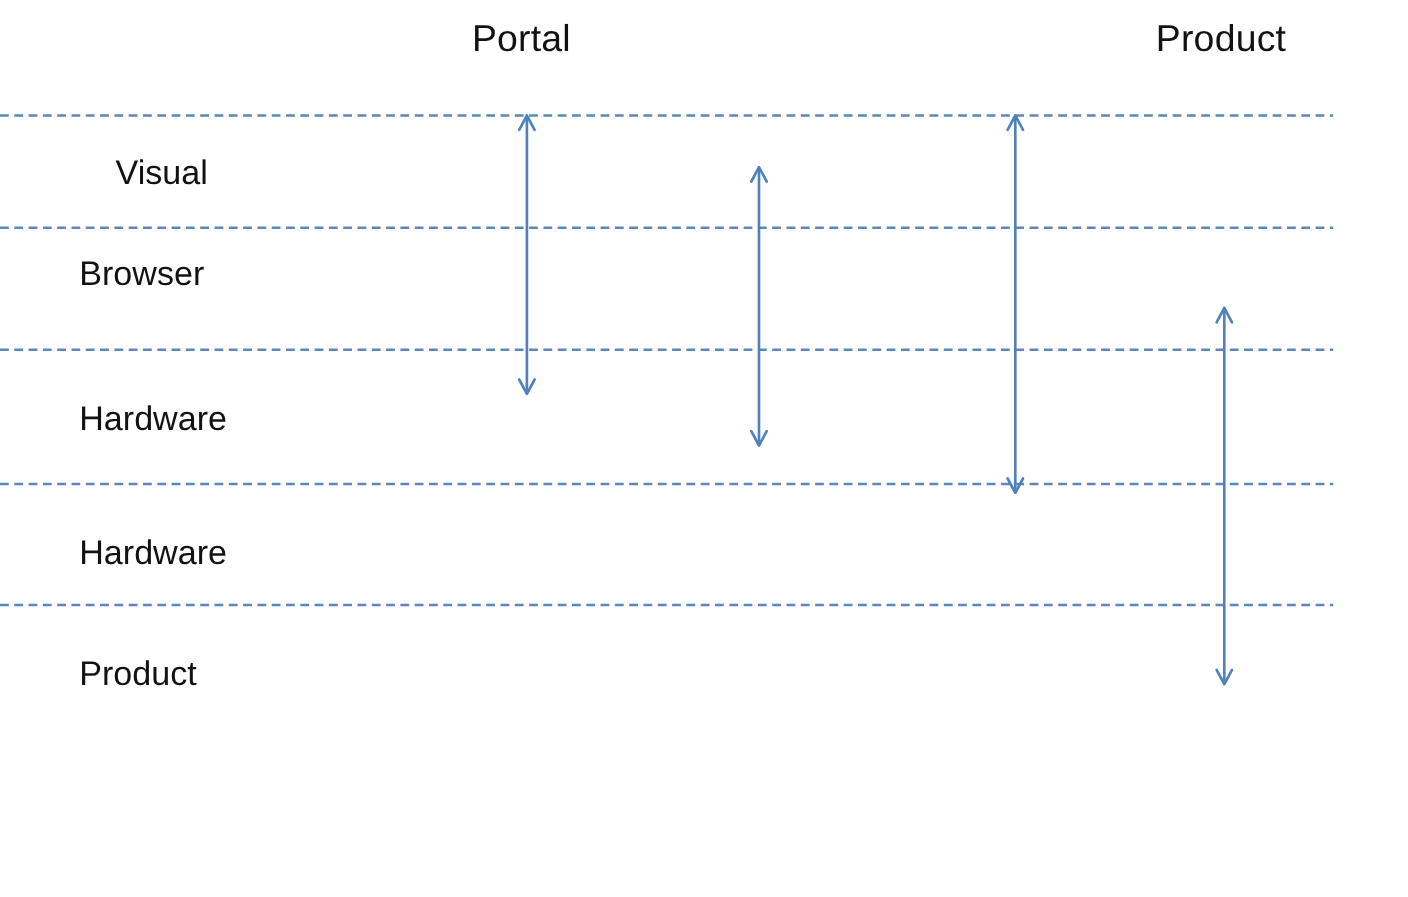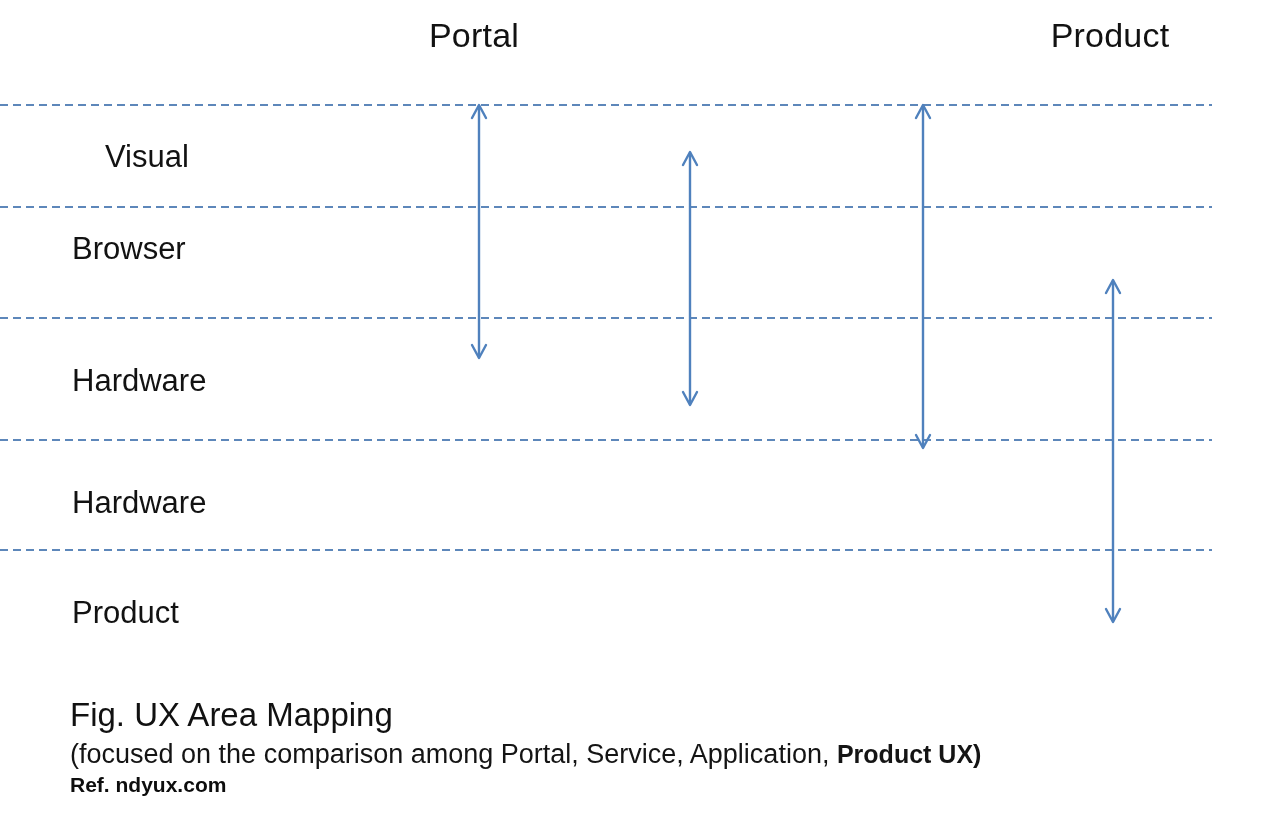--- a/index.html
+++ b/index.html
@@ -128,25 +128,14 @@
       <path d="M 916 435 L 923 448 L 930 435"></path>
     </g>
 
     <g stroke-width="2.4" stroke-linecap="round" stroke-linejoin="round" stroke="#4f81bd">
       <line x1="1113" y1="281" x2="1113" y2="621"></line>
       <path d="M 1106 293 L 1113 280 L 1120 293"></path>
       <path d="M 1106 609 L 1113 622 L 1120 609"></path>
     </g>
   </svg>
 
-  <div class="caption">
-    <div class="caption-title">Fig. UX Area Mapping</div>
-    <div class="caption-sub">
-      <span>(focused on the comparison among Portal, Service, Application,</span>
-      <span class="sub-bold">Product UX)</span>
-    </div>
-    <div class="caption-ref">
-      <span>Ref.</span>
-      <span class="ref-domain">ndyux.com</span>
-    </div>
-  </div>
 
 </div>
 
 </body></html>

